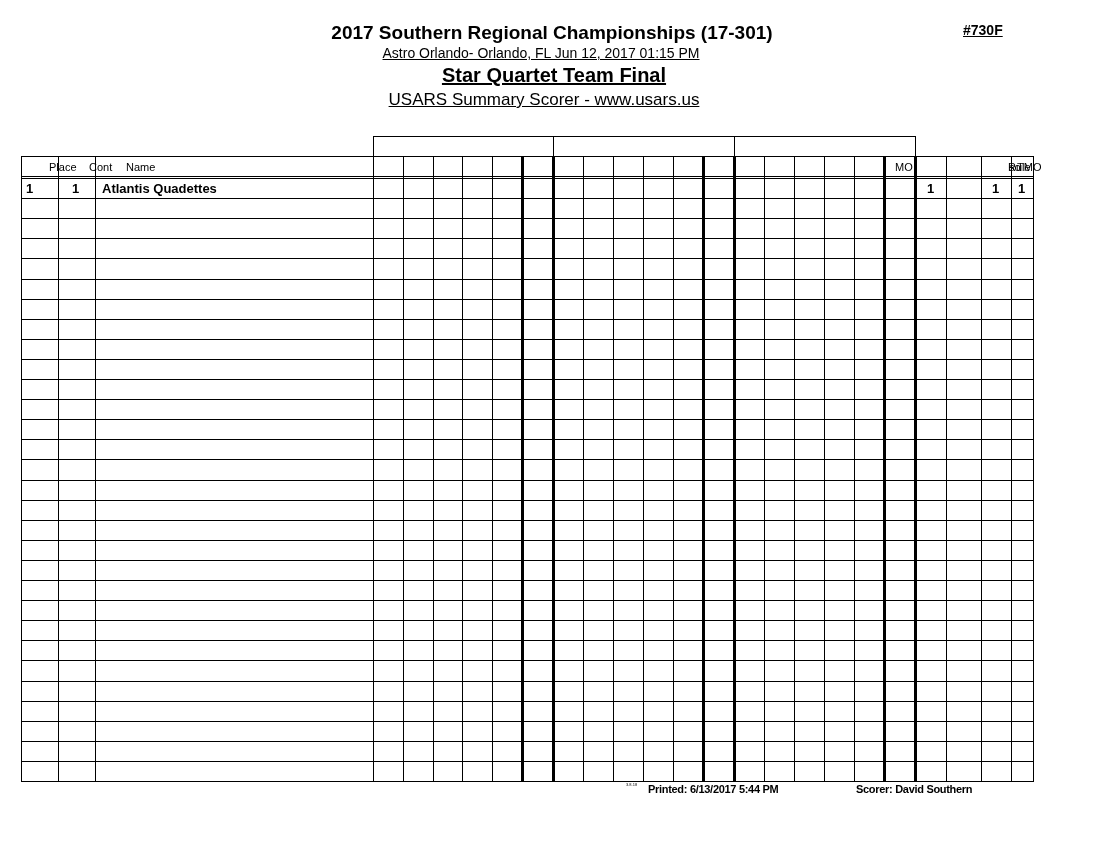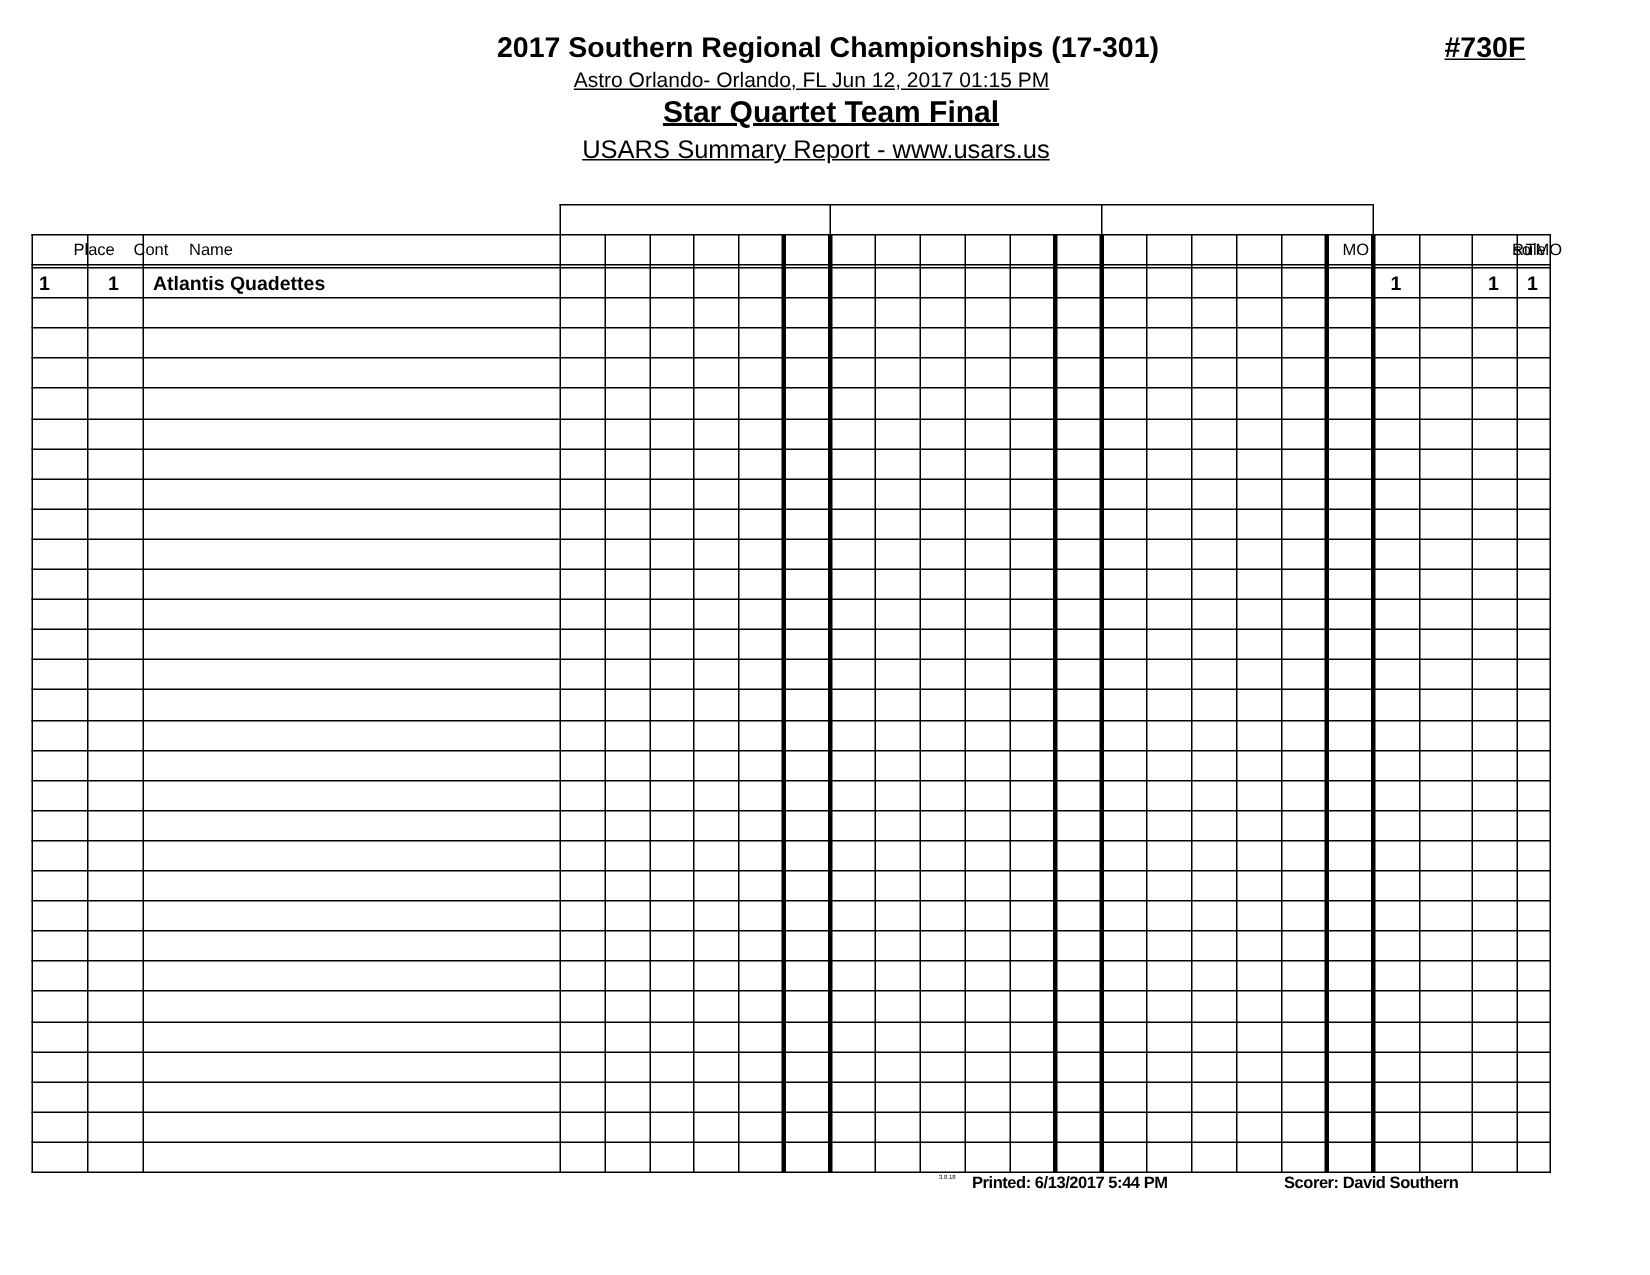--- a/index.html
+++ b/index.html
@@ -3,34 +3,34 @@
 <meta charset="utf-8">
 <style>
   html, body { margin:0; padding:0; background:#ffffff; }
   body { width:1100px; height:850px; position:relative; overflow:hidden; font-family:"Liberation Sans", sans-serif; color:#000; }
   .abs { position:absolute;text-decoration:underline; }
   .title1 { left:0; width:1100px; top:22px; text-align:center; font-weight:bold; font-size:19px; padding-left:4px; box-sizing:border-box; }
   .title1 span { display:inline-block; transform:translateX(0px); }
   .subtitle { left:0; width:1082px; top:45px; text-align:center; font-size:14px; }
   .title2 { left:0; width:1108px; top:64px; text-align:center; font-weight:bold; font-size:20px; }
   .title3 { left:0; width:1088px; top:90px; text-align:center; font-size:17px; }
-  .eventno { left:963px; top:22px; font-weight:bold; font-size:19px; }
+  .eventno { left:963px; top:22px; font-weight:bold; font-size:14px; }
   .line { position:absolute; background:#000; }
   .hdr { position:absolute; font-size:11px; top:161px; white-space:nowrap;margin-left:25px; }
   .cell { position:absolute; font-size:13px; font-weight:bold; white-space:nowrap; }
   .footer { position:absolute; top:783px; font-size:11px; font-weight:bold; white-space:nowrap; letter-spacing:-0.3px; }
   .ver { position:absolute; top:782px; left:626px; font-size:4px; }
 </style>
 </head>
 <body>
 
 <div class="abs title1"><span>2017 Southern Regional Championships (17-301)</span></div>
 <div class="abs subtitle">Astro Orlando- Orlando, FL  Jun 12, 2017  01:15 PM</div>
 <div class="abs title2">Star Quartet Team Final</div>
-<div class="abs title3">USARS Summary Report - www.usars.us</div>
+<div class="abs title3">USARS Summary Scorer - www.usars.us</div>
 <div class="abs eventno">#730F</div>
 
 <div id="grid">
     <div class="line" style="left: 373px; top: 136px; width: 542px; height: 1px;"></div>
     <div class="line" style="left: 373px; top: 136px; width: 1px; height: 20px;"></div>
     <div class="line" style="left: 553px; top: 136px; width: 1px; height: 20px;"></div>
     <div class="line" style="left: 734px; top: 136px; width: 1px; height: 20px;"></div>
     <div class="line" style="left: 915px; top: 136px; width: 1px; height: 20px;"></div>
     <div class="line" style="left: 21px; top: 156px; width: 1013px; height: 1px;"></div>
     <div class="line" style="left: 21px; top: 176px; width: 1013px; height: 1px;"></div>

